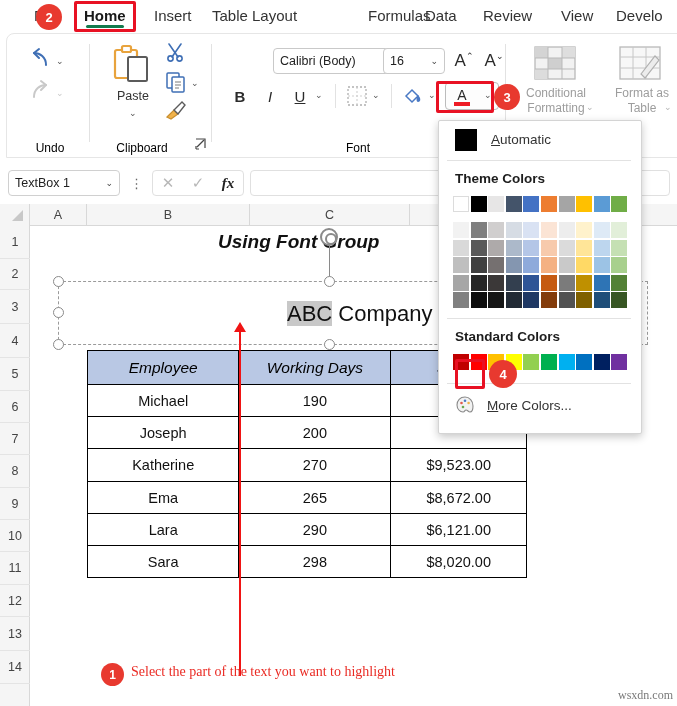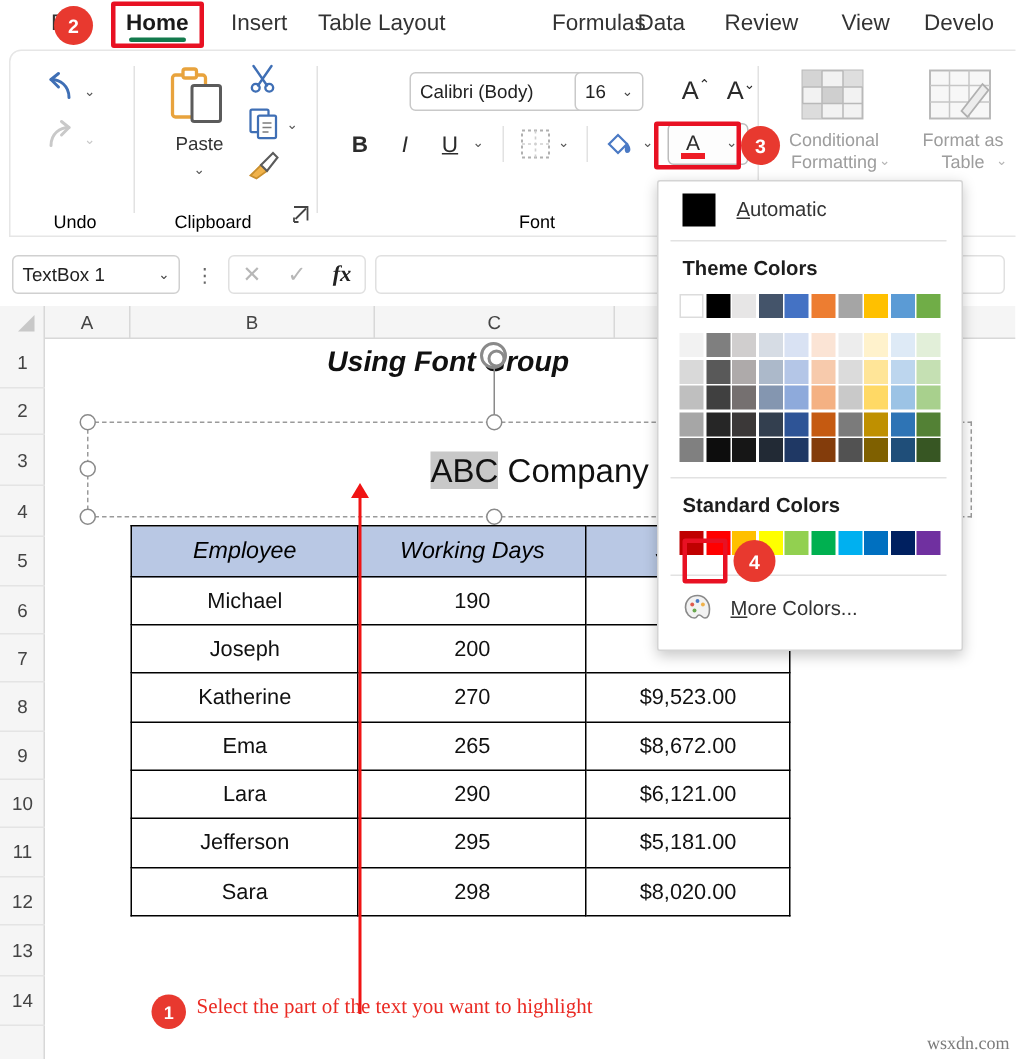--- a/index.html
+++ b/index.html
@@ -255,21 +255,21 @@
         </svg>
       </div>
     </div>
     <div class="sep" style="left:204px;"></div>
 
     <div class="rgroup" style="left:206px; width:290px;">
       <div class="cbox" style="left:12px; top:14px; width:152px; height:26px;margin-left:48px;">
         <span class="cv">Calibri (Body)</span>
         <span class="cc">⌄</span>
       </div>
-      <div class="cbox" style="left:170px; top:14px; width:46px; height:26px;">
+      <div class="cbox" style="left:170px; top:14px; width:62px; height:26px;">
         <span class="cv">16</span>
         <span class="cc">⌄</span>
       </div>
       <div class="fbtn" style="left:238px; top:14px; width:26px; height:26px; font-size:17px;">
         <span>A<sup style="font-size:9px;">⌃</sup></span>
       </div>
       <div class="fbtn" style="left:268px; top:14px; width:26px; height:26px; font-size:17px;">
         <span>A<sup style="font-size:9px;">⌄</sup></span>
       </div>
 
@@ -416,25 +416,20 @@
         </tr>
         <tr>
           <td class="dtcell" style="height:32px;">Ema</td>
           <td class="dtcell">265</td>
           <td class="dtcell">$8,672.00</td>
         </tr>
         <tr>
           <td class="dtcell" style="height:32px;">Lara</td>
           <td class="dtcell">290</td>
           <td class="dtcell">$6,121.00</td>
-        </tr>
-        <tr>
-          <td class="dtcell" style="height:33px;">Jefferson</td>
-          <td class="dtcell">295</td>
-          <td class="dtcell">$5,181.00</td>
         </tr>
         <tr>
           <td class="dtcell" style="height:32px;">Sara</td>
           <td class="dtcell">298</td>
           <td class="dtcell">$8,020.00</td>
         </tr>
       </tbody>
         </table>
 
       <div class="arrowline" style="left:209px; top:105px; height:345px;"></div>

